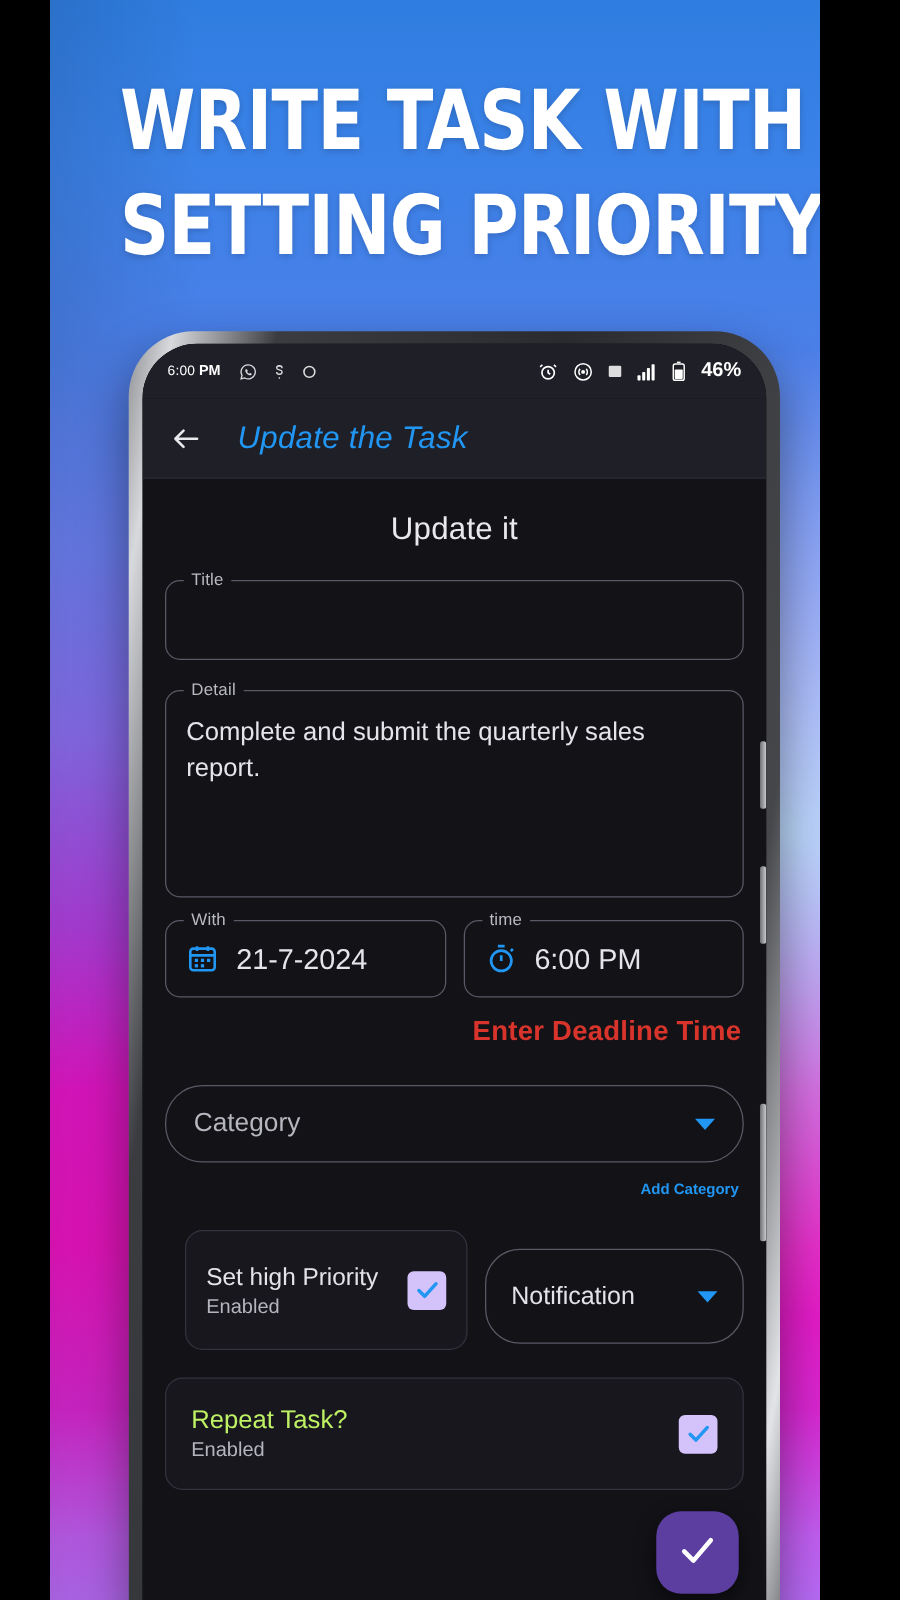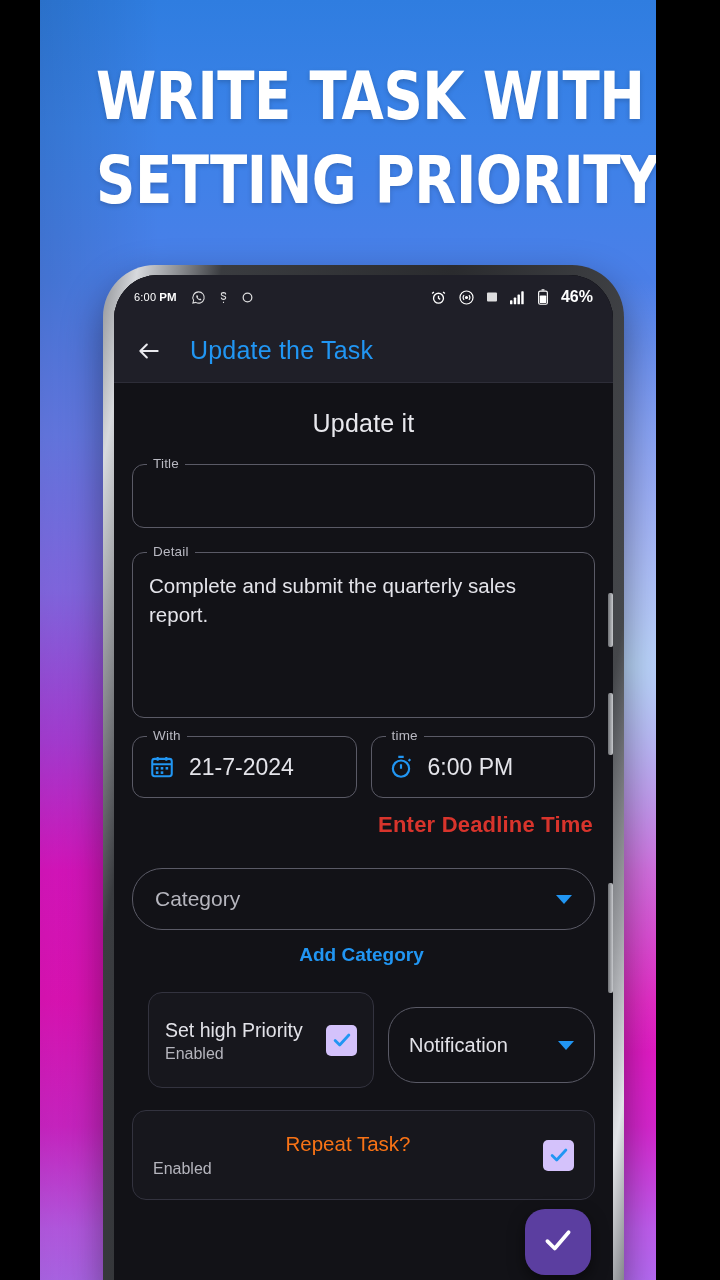--- a/index.html
+++ b/index.html
@@ -139,20 +139,21 @@
     align-items: center;
     padding: 0 22px;
     border-bottom: 1px solid #2d2d38;
   }
   #back-arrow { width: 26px; height: 26px; color: #e9e9ee; }
   #appbar-title {
     margin-left: 28px;
     color: #2196f3;
     font-size: 25px;
     letter-spacing: .2px;
+    font-style: italic;
   }
 
   
   #content { padding: 0 18px; }
 
   #page-heading {
     text-align: center;
     font-size: 25px;
     color: #e8e8ed;
     margin-top: 26px;
@@ -211,25 +212,25 @@
     border-radius: 30px;
     height: 62px;
     display: flex;
     align-items: center;
     padding: 0 22px;
   }
   #category-select .sel-text { font-size: 21px; color: #b6b6be; }
   .caret { margin-left: auto; width: 0; height: 0; border-left: 8px solid transparent;
            border-right: 8px solid transparent; border-top: 9px solid #2196f3; }
   #add-category {
-    text-align: center;
+    text-align: right;
     margin-top: 14px;
     margin-right: 4px;
     color: #2196f3;
-    font-size: 19px;
+    font-size: 12px;
     font-weight: 700;
   }
 
   
   #pn-row { display: flex; gap: 14px; margin-top: 26px; align-items: center; margin-left: 16px; }
   #priority-card {
     flex: 0 0 226px;
     border: 1px solid #33333f;
     border-radius: 14px;
     background: #17171d;
@@ -266,21 +267,21 @@
     margin-top: 22px;
     border: 1px solid #33333f;
     border-radius: 14px;
     background: #17171d;
     padding: 16px 20px;
     height: 90px;
     display: flex;
     align-items: center;
   }
   #repeat-card .rtexts { flex: 1; }
-  #repeat-card .rtitle { font-size: 20.5px; color: #f97316; text-align: center; }
+  #repeat-card .rtitle { font-size: 20.5px; color: #bef264; }
   #repeat-card .rsub { font-size: 16px; color: #b5b5bd; margin-top: 4px; }
 
   
   #fab {
     position: absolute;
     right: 22px;
     bottom: 20px;
     width: 66px;
     height: 66px;
     border-radius: 20px;

